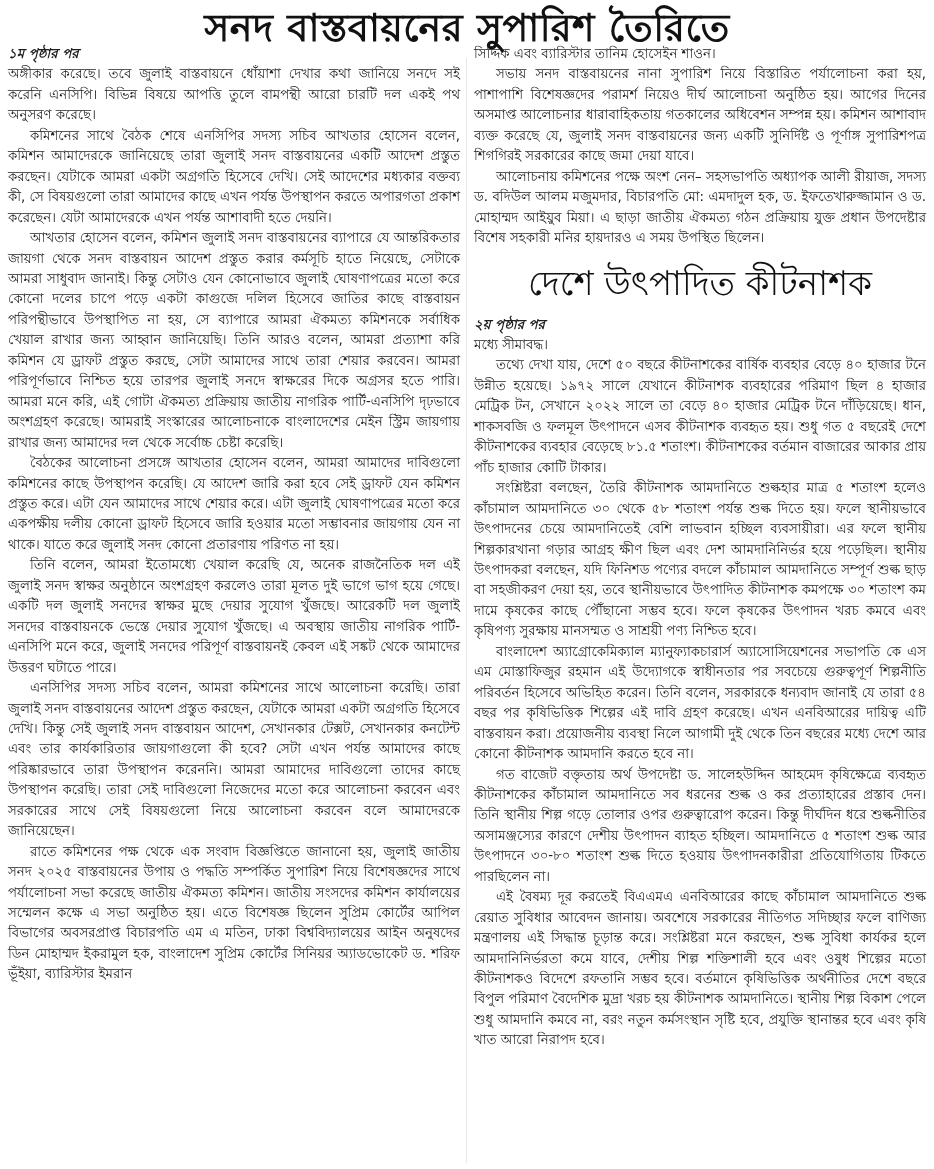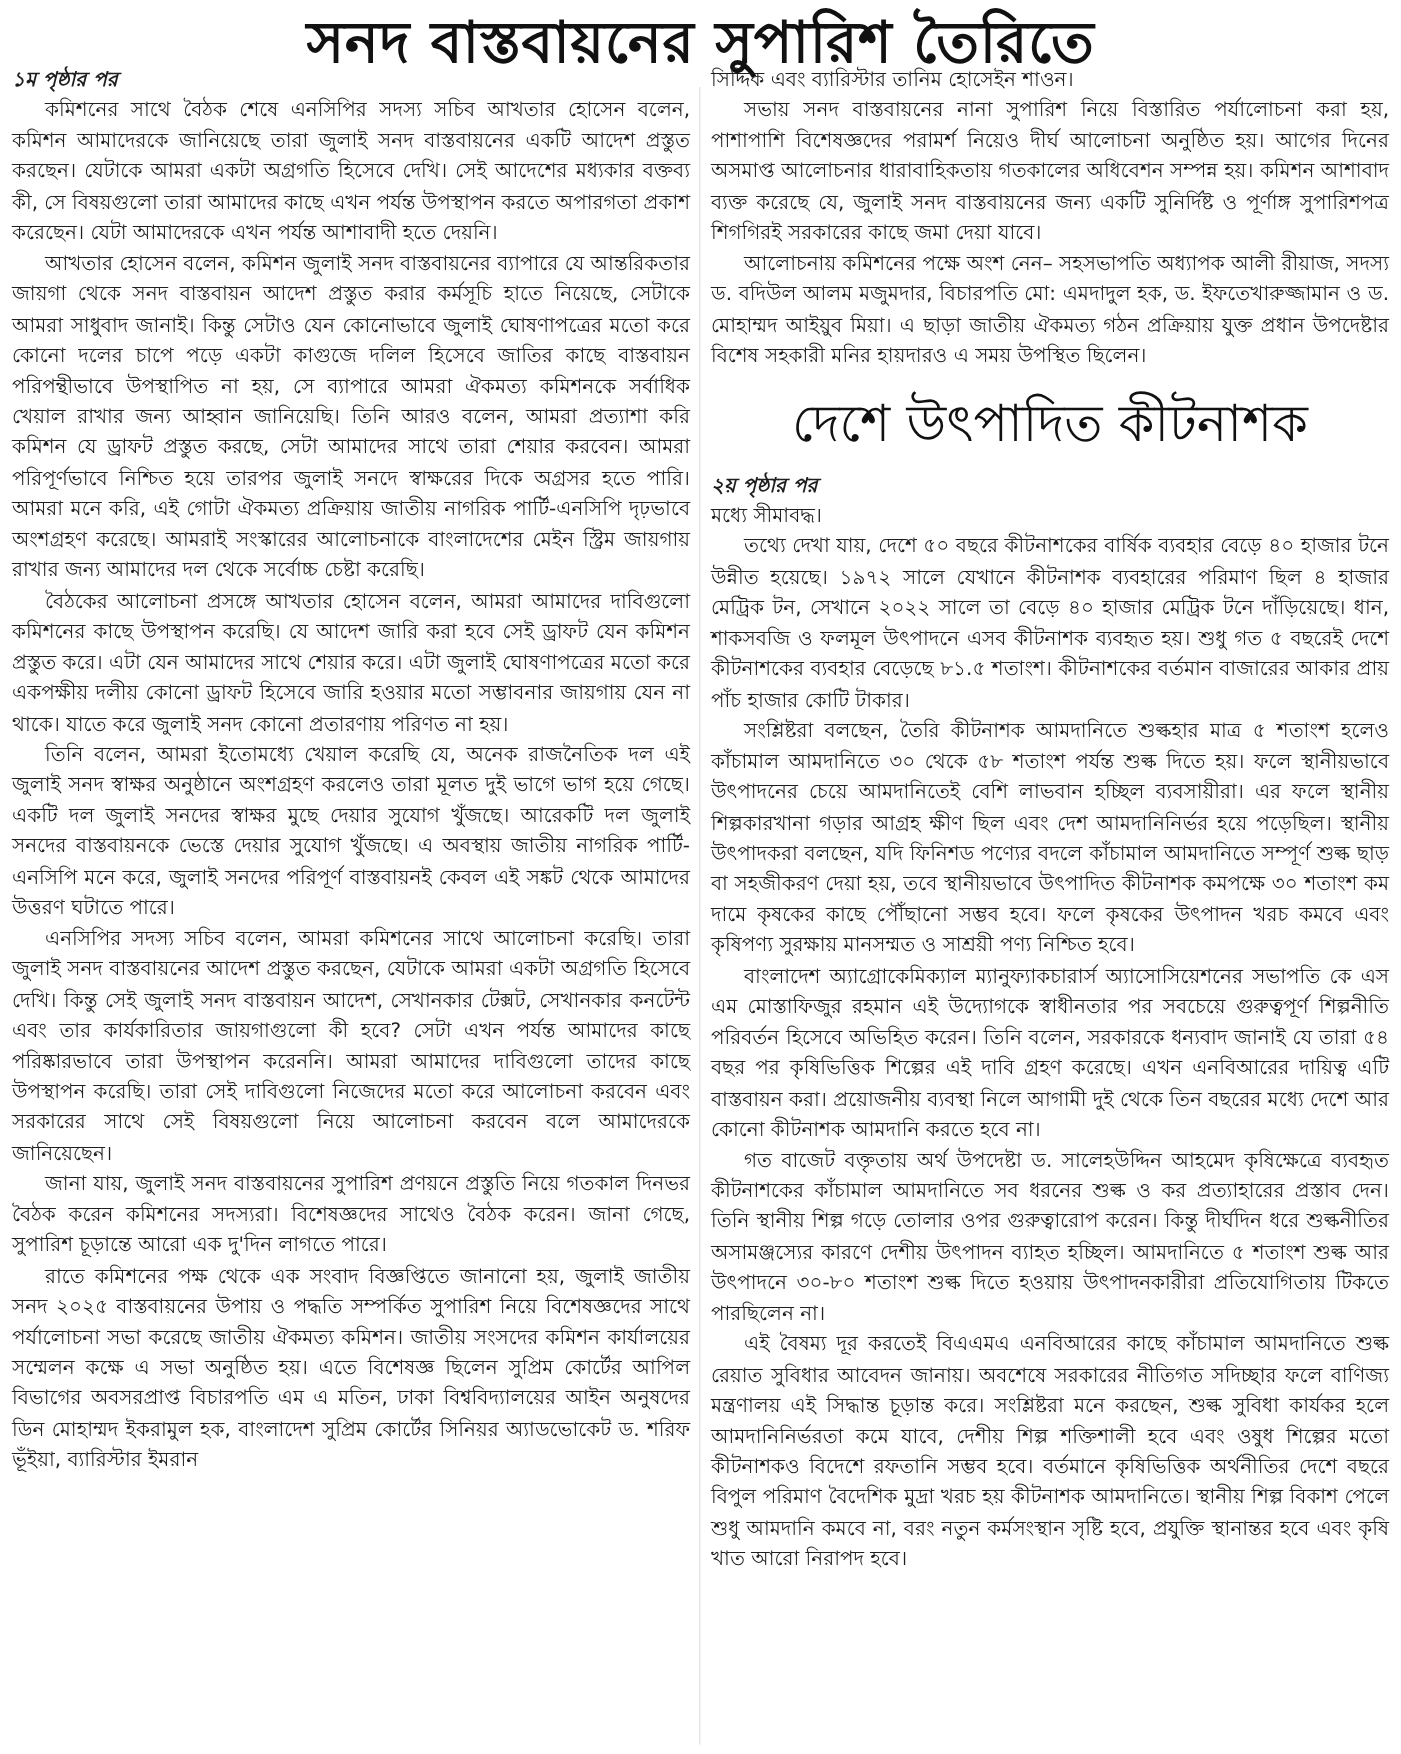--- a/index.html
+++ b/index.html
@@ -30,26 +30,26 @@
 <body>
 
 <div class="page">
 
   <div class="headline">সনদ বাস্তবায়নের সুপারিশ তৈরিতে</div>
 
   <div class="divider"></div>
 
   <div class="col col-left">
     <p class="cont">১ম পৃষ্ঠার পর</p>
+    <p>অঙ্গীকার করেছে। তবে জুলাই বাস্তবায়নে ধোঁয়াশা দেখার কথা জানিয়ে সনদে সই করেনি এনসিপি। বিভিন্ন বিষয়ে আপত্তি তুলে বামপন্থী আরো চারটি দল একই পথ অনুসরণ করেছে।</p>
     <p class="ind">কমিশনের সাথে বৈঠক শেষে এনসিপির সদস্য সচিব আখতার হোসেন বলেন, কমিশন আমাদেরকে জানিয়েছে তারা জুলাই সনদ বাস্তবায়নের একটি আদেশ প্রস্তুত করছেন। যেটাকে আমরা একটা অগ্রগতি হিসেবে দেখি। সেই আদেশের মধ্যকার বক্তব্য কী, সে বিষয়গুলো তারা আমাদের কাছে এখন পর্যন্ত উপস্থাপন করতে অপারগতা প্রকাশ করেছেন। যেটা আমাদেরকে এখন পর্যন্ত আশাবাদী হতে দেয়নি।</p>
     <p class="ind">আখতার হোসেন বলেন, কমিশন জুলাই সনদ বাস্তবায়নের ব্যাপারে যে আন্তরিকতার জায়গা থেকে সনদ বাস্তবায়ন আদেশ প্রস্তুত করার কর্মসূচি হাতে নিয়েছে, সেটাকে আমরা সাধুবাদ জানাই। কিন্তু সেটাও যেন কোনোভাবে জুলাই ঘোষণাপত্রের মতো করে কোনো দলের চাপে পড়ে একটা কাগুজে দলিল হিসেবে জাতির কাছে বাস্তবায়ন পরিপন্থীভাবে উপস্থাপিত না হয়, সে ব্যাপারে আমরা ঐকমত্য কমিশনকে সর্বাধিক খেয়াল রাখার জন্য আহ্বান জানিয়েছি। তিনি আরও বলেন, আমরা প্রত্যাশা করি কমিশন যে ড্রাফট প্রস্তুত করছে, সেটা আমাদের সাথে তারা শেয়ার করবেন। আমরা পরিপূর্ণভাবে নিশ্চিত হয়ে তারপর জুলাই সনদে স্বাক্ষরের দিকে অগ্রসর হতে পারি। আমরা মনে করি, এই গোটা ঐকমত্য প্রক্রিয়ায় জাতীয় নাগরিক পার্টি-এনসিপি দৃঢ়ভাবে অংশগ্রহণ করেছে। আমরাই সংস্কারের আলোচনাকে বাংলাদেশের মেইন স্ট্রিম জায়গায় রাখার জন্য আমাদের দল থেকে সর্বোচ্চ চেষ্টা করেছি।</p>
     <p class="ind">বৈঠকের আলোচনা প্রসঙ্গে আখতার হোসেন বলেন, আমরা আমাদের দাবিগুলো কমিশনের কাছে উপস্থাপন করেছি। যে আদেশ জারি করা হবে সেই ড্রাফট যেন কমিশন প্রস্তুত করে। এটা যেন আমাদের সাথে শেয়ার করে। এটা জুলাই ঘোষণাপত্রের মতো করে একপক্ষীয় দলীয় কোনো ড্রাফট হিসেবে জারি হওয়ার মতো সম্ভাবনার জায়গায় যেন না থাকে। যাতে করে জুলাই সনদ কোনো প্রতারণায় পরিণত না হয়।</p>
     <p class="ind">তিনি বলেন, আমরা ইতোমধ্যে খেয়াল করেছি যে, অনেক রাজনৈতিক দল এই জুলাই সনদ স্বাক্ষর অনুষ্ঠানে অংশগ্রহণ করলেও তারা মূলত দুই ভাগে ভাগ হয়ে গেছে। একটি দল জুলাই সনদের স্বাক্ষর মুছে দেয়ার সুযোগ খুঁজছে। আরেকটি দল জুলাই সনদের বাস্তবায়নকে ভেস্তে দেয়ার সুযোগ খুঁজছে। এ অবস্থায় জাতীয় নাগরিক পার্টি-এনসিপি মনে করে, জুলাই সনদের পরিপূর্ণ বাস্তবায়নই কেবল এই সঙ্কট থেকে আমাদের উত্তরণ ঘটাতে পারে।</p>
     <p class="ind">এনসিপির সদস্য সচিব বলেন, আমরা কমিশনের সাথে আলোচনা করেছি। তারা জুলাই সনদ বাস্তবায়নের আদেশ প্রস্তুত করছেন, যেটাকে আমরা একটা অগ্রগতি হিসেবে দেখি। কিন্তু সেই জুলাই সনদ বাস্তবায়ন আদেশ, সেখানকার টেক্সট, সেখানকার কনটেন্ট এবং তার কার্যকারিতার জায়গাগুলো কী হবে? সেটা এখন পর্যন্ত আমাদের কাছে পরিষ্কারভাবে তারা উপস্থাপন করেননি। আমরা আমাদের দাবিগুলো তাদের কাছে উপস্থাপন করেছি। তারা সেই দাবিগুলো নিজেদের মতো করে আলোচনা করবেন এবং সরকারের সাথে সেই বিষয়গুলো নিয়ে আলোচনা করবেন বলে আমাদেরকে জানিয়েছেন।</p>
-    <p class="ind">জানা যায়, জুলাই সনদ বাস্তবায়নের সুপারিশ প্রণয়নে প্রস্তুতি নিয়ে গতকাল দিনভর বৈঠক করেন কমিশনের সদস্যরা। বিশেষজ্ঞদের সাথেও বৈঠক করেন। জানা গেছে, সুপারিশ চূড়ান্তে আরো এক দু'দিন লাগতে পারে।</p>
     <p class="ind">রাতে কমিশনের পক্ষ থেকে এক সংবাদ বিজ্ঞপ্তিতে জানানো হয়, জুলাই জাতীয় সনদ ২০২৫ বাস্তবায়নের উপায় ও পদ্ধতি সম্পর্কিত সুপারিশ নিয়ে বিশেষজ্ঞদের সাথে পর্যালোচনা সভা করেছে জাতীয় ঐকমত্য কমিশন। জাতীয় সংসদের কমিশন কার্যালয়ের সম্মেলন কক্ষে এ সভা অনুষ্ঠিত হয়। এতে বিশেষজ্ঞ ছিলেন সুপ্রিম কোর্টের আপিল বিভাগের অবসরপ্রাপ্ত বিচারপতি এম এ মতিন, ঢাকা বিশ্ববিদ্যালয়ের আইন অনুষদের ডিন মোহাম্মদ ইকরামুল হক, বাংলাদেশ সুপ্রিম কোর্টের সিনিয়র অ্যাডভোকেট ড. শরিফ ভূঁইয়া, ব্যারিস্টার ইমরান</p>
   </div>
 
   <div class="col col-right">
     <p>সিদ্দিক এবং ব্যারিস্টার তানিম হোসেইন শাওন।</p>
     <p class="ind">সভায় সনদ বাস্তবায়নের নানা সুপারিশ নিয়ে বিস্তারিত পর্যালোচনা করা হয়, পাশাপাশি বিশেষজ্ঞদের পরামর্শ নিয়েও দীর্ঘ আলোচনা অনুষ্ঠিত হয়। আগের দিনের অসমাপ্ত আলোচনার ধারাবাহিকতায় গতকালের অধিবেশন সম্পন্ন হয়। কমিশন আশাবাদ ব্যক্ত করেছে যে, জুলাই সনদ বাস্তবায়নের জন্য একটি সুনির্দিষ্ট ও পূর্ণাঙ্গ সুপারিশপত্র শিগগিরই সরকারের কাছে জমা দেয়া যাবে।</p>
     <p class="ind">আলোচনায় কমিশনের পক্ষে অংশ নেন– সহসভাপতি অধ্যাপক আলী রীয়াজ, সদস্য ড. বদিউল আলম মজুমদার, বিচারপতি মো: এমদাদুল হক, ড. ইফতেখারুজ্জামান ও ড. মোহাম্মদ আইয়ুব মিয়া। এ ছাড়া জাতীয় ঐকমত্য গঠন প্রক্রিয়ায় যুক্ত প্রধান উপদেষ্টার বিশেষ সহকারী মনির হায়দারও এ সময় উপস্থিত ছিলেন।</p>
 
     <div class="sub-headline">দেশে উৎপাদিত কীটনাশক</div>
 

